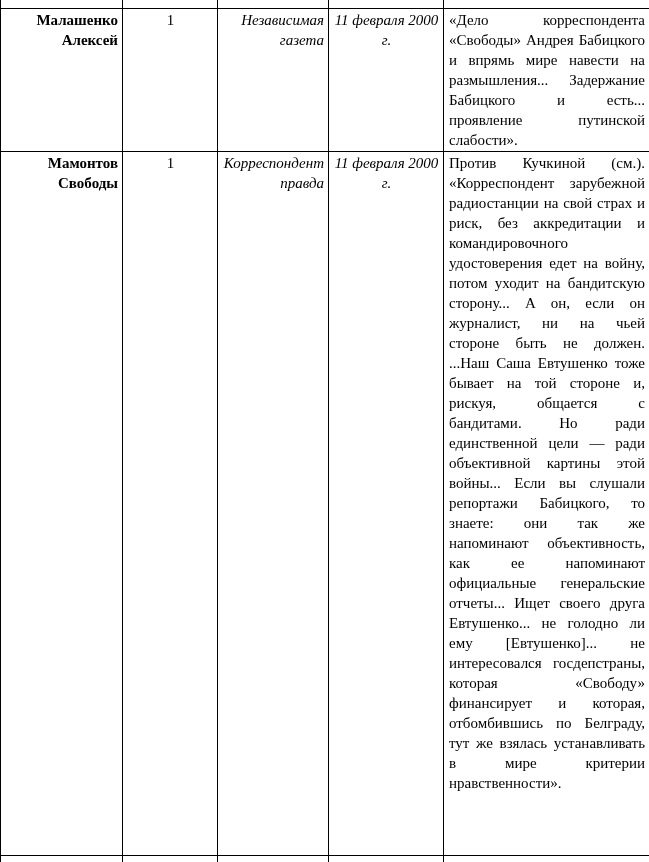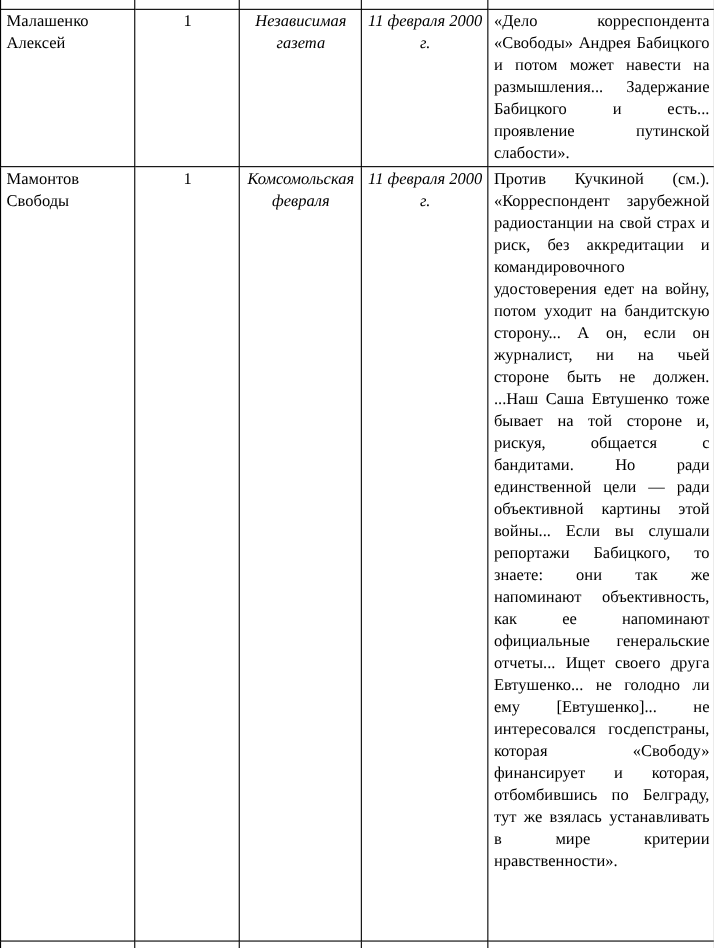--- a/index.html
+++ b/index.html
@@ -31,29 +31,29 @@
     overflow: hidden;
     word-wrap: break-word;
   }
   tr.clip-row td {
     height: 18px;
     padding: 0;
   }
   tr.row-1 td { height: 140px; }
   tr.row-2 td { height: 701px; }
   td.cell-name {
-    font-weight: normal;
-    text-align: left;
+    font-weight: bold;
+    text-align: right;
   }
   td.cell-count {
     text-align: center;
   }
   td.cell-pub {
     font-style: italic;
-    text-align: center;
+    text-align: right;
   }
   td.cell-date {
     text-align: center;
     font-style: italic;
   }
   td.cell-quote {
     text-align: justify;
   }
 </style>
 </head>
@@ -74,26 +74,26 @@
         <td></td>
         <td></td>
         <td></td>
         <td></td>
       </tr>
       <tr class="row-1">
         <td class="cell-name">Малашенко Алексей</td>
         <td class="cell-count">1</td>
         <td class="cell-pub">Независимая газета</td>
         <td class="cell-date">11 февраля 2000 г.</td>
-        <td class="cell-quote">«Дело корреспондента «Свободы» Андрея Бабицкого и потом может навести на размышления... Задержание Бабицкого и есть... проявление путинской слабости».</td>
+        <td class="cell-quote">«Дело корреспондента «Свободы» Андрея Бабицкого и впрямь мире навести на размышления... Задержание Бабицкого и есть... проявление путинской слабости».</td>
       </tr>
       <tr class="row-2">
         <td class="cell-name">Мамонтов Свободы</td>
         <td class="cell-count">1</td>
-        <td class="cell-pub">Комсомольская февраля</td>
+        <td class="cell-pub">Корреспондент правда</td>
         <td class="cell-date">11 февраля 2000 г.</td>
         <td class="cell-quote">Против Кучкиной (см.). «Корреспондент зарубежной радиостанции на свой страх и риск, без аккредитации и командировочного удостоверения едет на войну, потом уходит на бандитскую сторону... А он, если он журналист, ни на чьей стороне быть не должен. ...Наш Саша Евтушенко тоже бывает на той стороне и, рискуя, общается с бандитами. Но ради единственной цели — ради объективной картины этой войны... Если вы слушали репортажи Бабицкого, то знаете: они так же напоминают объективность, как ее напоминают официальные генеральские отчеты... Ищет своего друга Евтушенко... не голодно ли ему [Евтушенко]... не интересовался госдепстраны, которая «Свободу» финансирует и которая, отбомбившись по Белграду, тут же взялась устанавливать в мире критерии нравственности».</td>
       </tr>
       <tr class="clip-row">
         <td></td>
         <td></td>
         <td></td>
         <td></td>
         <td></td>
       </tr>

